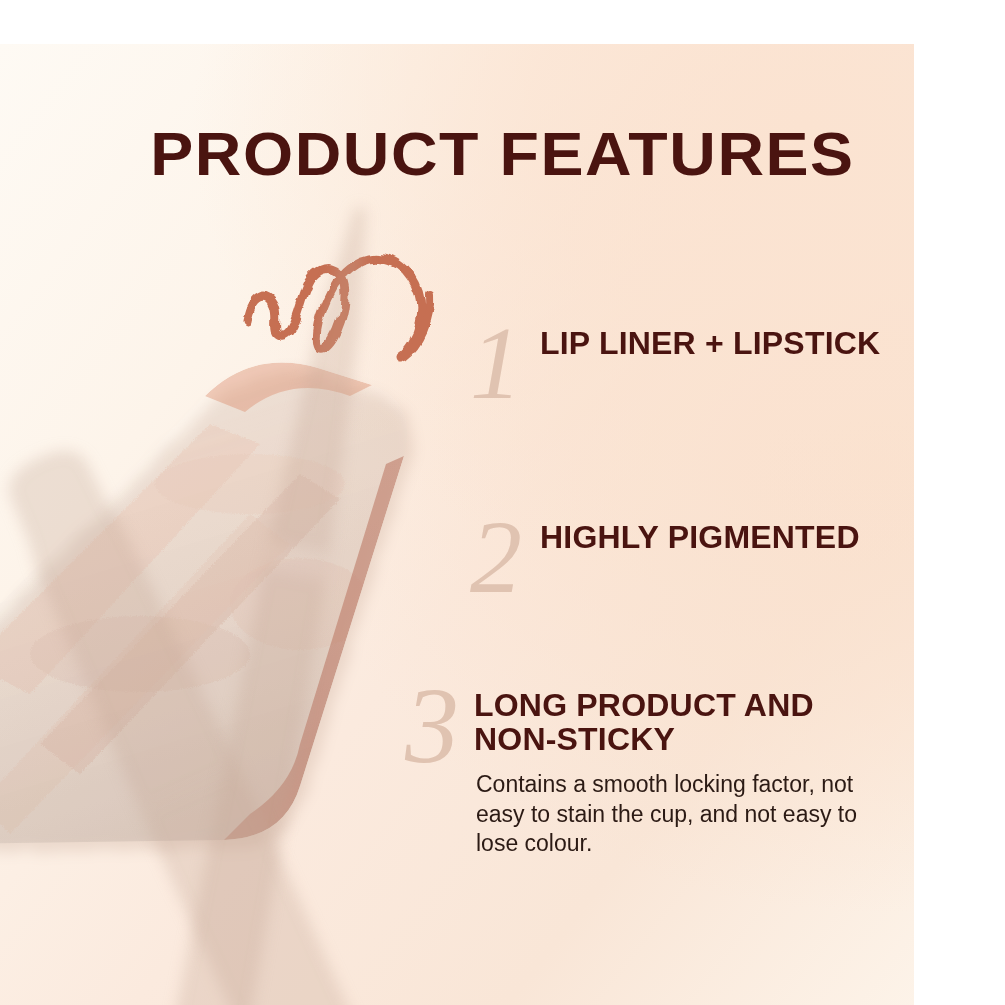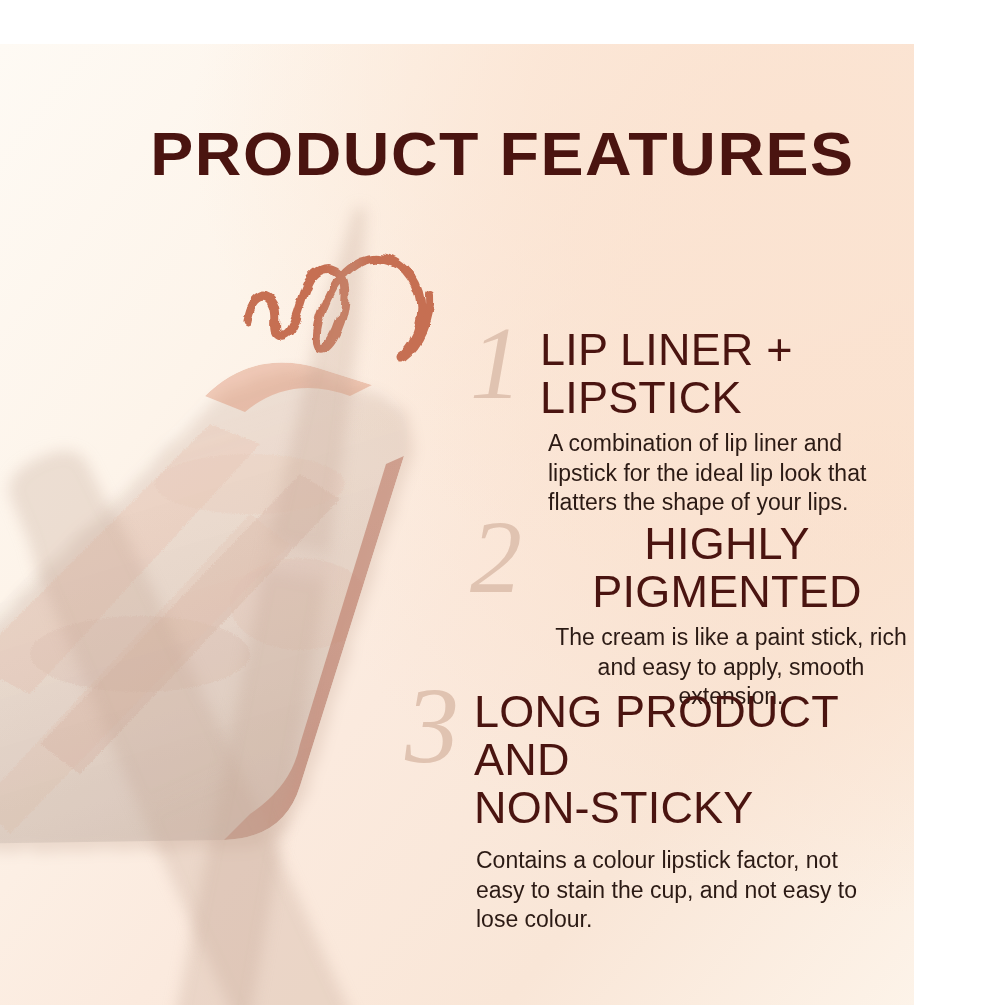--- a/index.html
+++ b/index.html
@@ -56,22 +56,22 @@
     color: #e0c3b1;
     line-height: 0.82;
     font-size: 104px;
     width: 68px;
     flex: 0 0 68px;
     text-align: center;
     user-select: none;
   }
   .f-body { padding-top: 6px; }
   .f-head {
-    font-size: 45px;
-    font-weight: normal;
+    font-size: 32px;
+    font-weight: bold;
     color: #4a1410;
     letter-spacing: 0.2px;
     line-height: 1.07;
     white-space: pre-line;
   }
   .f-desc {
     margin-top: 7px;
     font-size: 23px;
     color: #2b1a14;
     line-height: 1.28;
@@ -283,34 +283,32 @@
       </g>
     </svg>
   </div>
 
   <div class="title">PRODUCT FEATURES</div>
 
   <div class="feature" id="feature-1">
     <div class="f-num">1</div>
     <div class="f-body">
       <div class="f-head">LIP LINER + LIPSTICK</div>
-      <div class="f-desc" style="max-width:410px">A combination of lip liner and lipstick for the ideal lip look that flatters the shape of your lips.</div>
     </div>
   </div>
 
   <div class="feature" id="feature-2">
     <div class="f-num">2</div>
     <div class="f-body">
       <div class="f-head">HIGHLY PIGMENTED</div>
-      <div class="f-desc" style="max-width:420px">The cream is like a paint stick, rich and easy to apply, smooth extension.</div>
     </div>
   </div>
 
   <div class="feature" id="feature-3">
     <div class="f-num">3</div>
     <div class="f-body">
       <div class="f-head">LONG PRODUCT AND
 NON-STICKY</div>
-      <div class="f-desc" style="max-width:400px">Contains a colour lipstick factor, not easy to stain the cup, and not easy to lose colour.</div>
+      <div class="f-desc" style="max-width:400px">Contains a smooth locking factor, not easy to stain the cup, and not easy to lose colour.</div>
     </div>
   </div>
 
 </div>
 
 </body></html>

